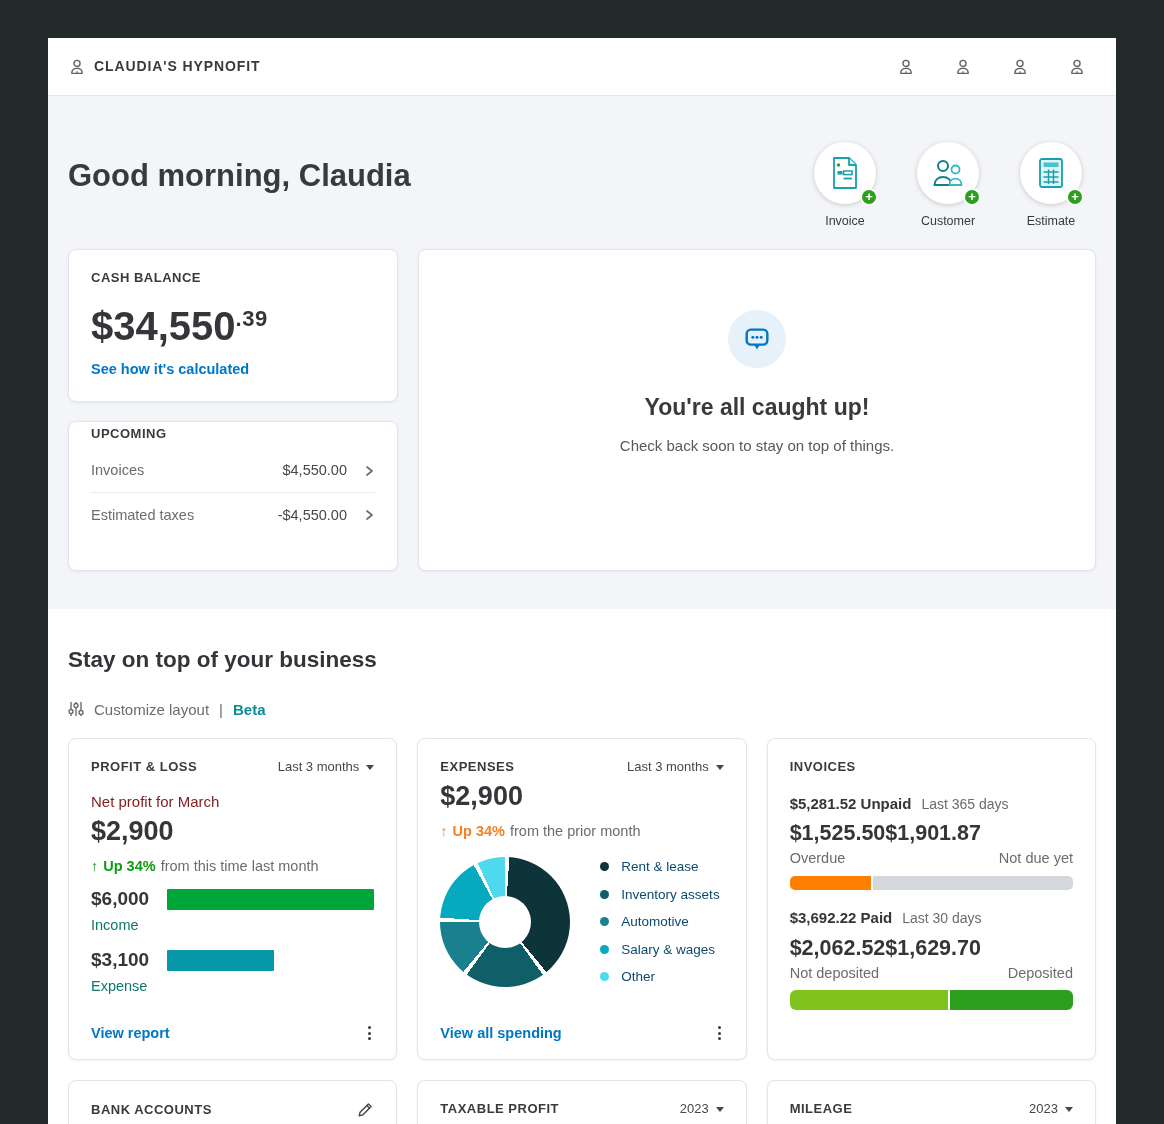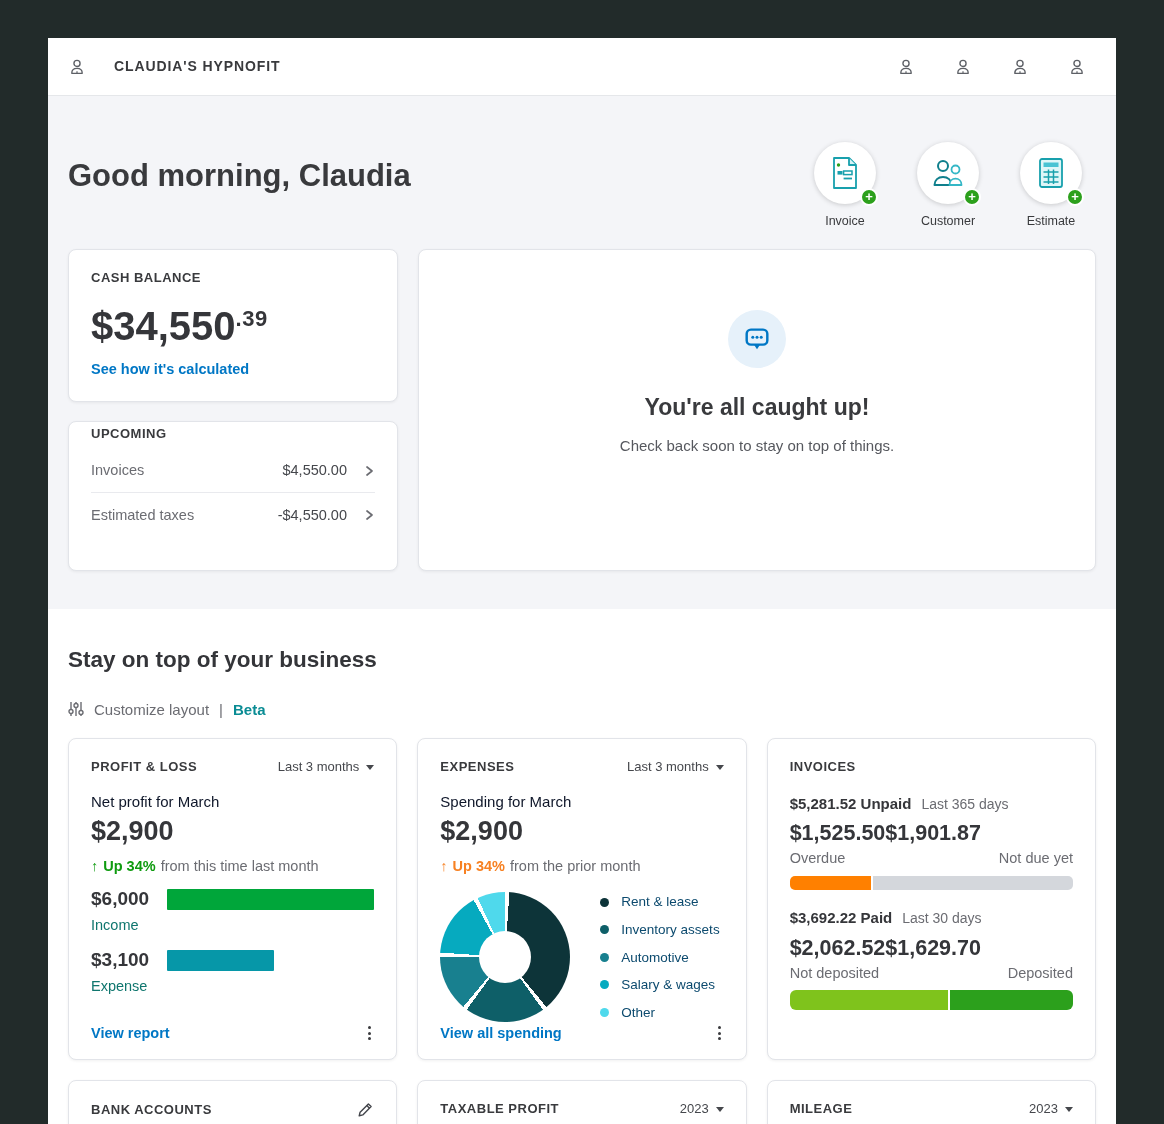--- a/index.html
+++ b/index.html
@@ -14,21 +14,21 @@
   }
   .page {
     position:absolute; left:48px; top:38px; width:1068px; height:1086px;
     background:#ffffff; overflow:hidden;
   }
   
   .topbar {
     height:58px; background:#fff; border-bottom:1px solid #e5e7ea;
     display:flex; align-items:center; justify-content:space-between; padding:0 20px;
   }
-  .topbar-left { display:flex; align-items:center; gap:28px; }
+  .topbar-left { display:flex; align-items:center; gap:8px; }
   .company { font-size:14px; font-weight:700; letter-spacing:.9px; color:#393a3d; }
   .topbar-right { display:flex; align-items:center; gap:39px; padding-right:10px; }
   .tb-icon { width:18px; height:18px; color:#5d6066; cursor:pointer; }
   
   .hero { background:#f4f5f8; padding:46px 20px 38px 20px; }
   .hero-top { display:flex; justify-content:space-between; align-items:flex-start; }
   .greeting { font-size:31px; font-weight:700; color:#393a3d; margin-top:14px; }
   .shortcuts { display:flex; gap:41px; padding-right:14px; }
   .shortcut { display:flex; flex-direction:column; align-items:center; width:62px; cursor:pointer; }
   .sc-circle {
@@ -69,21 +69,21 @@
   .section-title { margin-top:36px; font-size:22.5px; font-weight:700; color:#343539; }
   .customize-row { margin-top:25px; display:flex; align-items:center; gap:10px; font-size:15px; color:#6b6c72; cursor:pointer;text-align:center; }
   .beta { color:#0a8c94; font-weight:700; }
   .pipe { color:#6b6c72; }
   .cards-grid { margin-top:19px; display:grid; grid-template-columns:1fr 1fr 1fr; gap:20px; }
   .widget { height:322px; }
   .widget-short { height:280px; }
   .card-head { display:flex; align-items:center; justify-content:space-between; }
   .period { display:flex; align-items:center; gap:7px; font-size:13px; color:#45474c; cursor:pointer; }
   .caret { width:0; height:0; border-left:4px solid transparent; border-right:4px solid transparent; border-top:5px solid #45474c; }
-  .subtitle { margin-top:16px; font-size:15px; color:#0f172a; }
+  .subtitle { margin-top:16px; font-size:15px; color:#7f1d1d; }
   .big-amount { margin-top:3px; font-size:27px; font-weight:700; color:#35363a; }
   .trend { margin-top:8px; font-size:14.5px; color:#6b6c72; display:flex; gap:5px; align-items:baseline; }
   .trend .arrow, .trend .pct { font-weight:700; }
   .trend-green .arrow, .trend-green .pct { color:#0f9b10; }
   .trend-orange .arrow, .trend-orange .pct { color:#f78122; }
   .bar-group { margin-top:11px; }
   .bar-group + .bar-group { margin-top:13px; }
   .bar-line { display:flex; align-items:center; gap:12px; }
   .bar-value { font-size:19px; font-weight:700; color:#35363a; min-width:64px; }
   .bar-track { flex:1; height:21px; }
@@ -311,21 +311,20 @@
       </div>
 
       <div class="card widget">
         <div class="card-head">
           <span class="card-title">EXPENSES</span>
           <span class="period">
             <span>Last 3 months</span>
               <span class="caret"></span>
           </span>
         </div>
-        <div class="subtitle">Spending for March</div>
         <div class="big-amount">$2,900</div>
         <div class="trend trend-orange">
           <span class="arrow">↑</span>
           <span class="pct">Up 34%</span>
           <span>from the prior month</span>
         </div>
         <div class="exp-body">
           <div class="donut" style="background: conic-gradient(rgb(255, 255, 255) 0%, rgb(255, 255, 255) 1.1%, rgb(13, 52, 57) 1.1%, rgb(13, 52, 57) 39%, rgb(255, 255, 255) 39%, rgb(255, 255, 255) 40.1%, rgb(14, 95, 104) 40.1%, rgb(14, 95, 104) 60%, rgb(255, 255, 255) 60%, rgb(255, 255, 255) 61.1%, rgb(24, 128, 143) 61.1%, rgb(24, 128, 143) 75%, rgb(255, 255, 255) 75%, rgb(255, 255, 255) 76.1%, rgb(6, 170, 191) 76.1%, rgb(6, 170, 191) 92%, rgb(255, 255, 255) 92%, rgb(255, 255, 255) 93.1%, rgb(79, 217, 236) 93.1%, rgb(79, 217, 236) 100%);">
             <div class="donut-hole"></div>
           </div>

